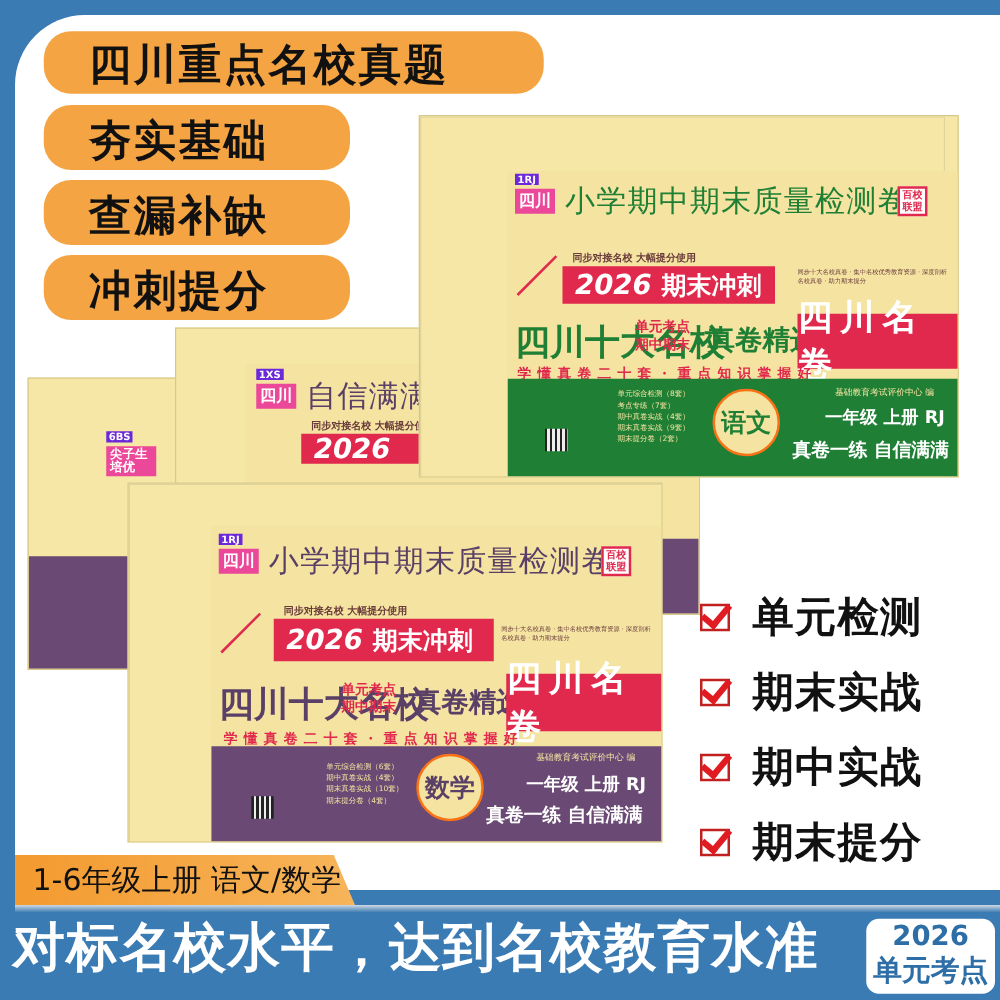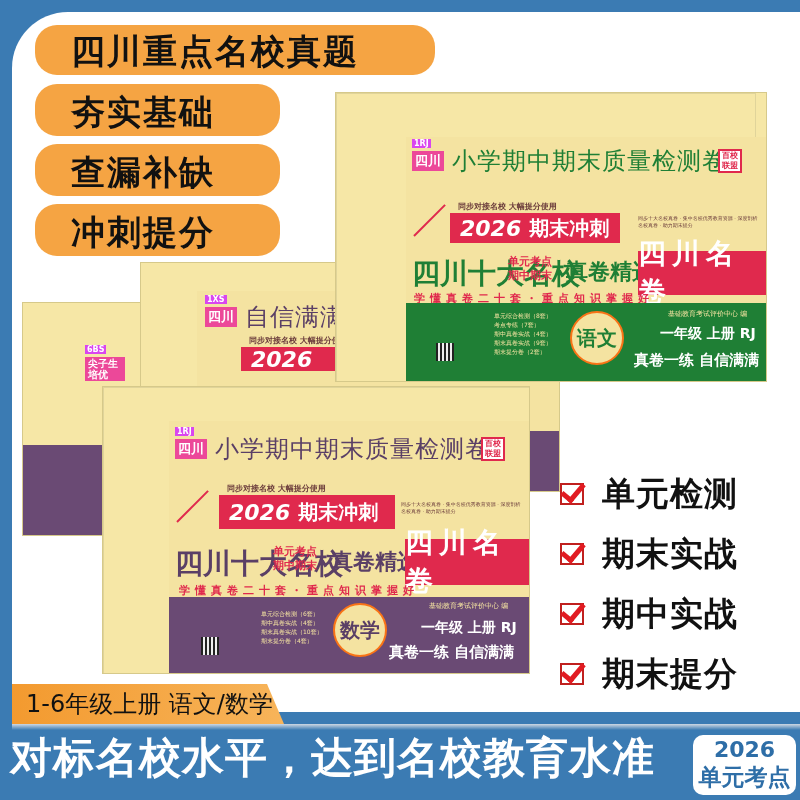--- a/index.html
+++ b/index.html
@@ -11,21 +11,21 @@
 .p2{top:84px;width:245px;height:52px;font-size:34px}
 .p3{top:144px;width:245px;height:52px;font-size:34px}
 .p4{top:204px;width:245px;height:52px;font-size:34px}
 
 .book{position:absolute;overflow:hidden;border:1px solid #d6c98a}
 .stack{position:absolute;border:1px solid #e0d49a;background:#f6e7a6}
 .cover{position:absolute;background:#f4e3a1;overflow:hidden}
 .green .bottom{background:#1f7f35}
 .purple .bottom{background:#6a4a74}
 .bottom{position:absolute;left:0;right:0;bottom:0}
-.code{position:absolute;background:#d946ef;color:#fff;font-weight:bold;font-size:8px;padding:0 2px}
+.code{position:absolute;background:#6d28d9;color:#fff;font-weight:bold;font-size:8px;padding:0 2px}
 .sc{position:absolute;background:#ec4899;color:#fff;font-weight:bold;font-size:13px;padding:1px 3px}
 .title{position:absolute;font-size:24px;letter-spacing:1px;white-space:nowrap}
 .green .title{color:#1f7f35}
 .purple .title{color:#5a3f66}
 .badge{position:absolute;width:24px;height:24px;border:2px solid #e0294d;color:#e0294d;font-size:8px;line-height:10px;text-align:center;background:#fff;font-weight:bold}
 .sub{position:absolute;font-size:8px;color:#6a3b3b;font-weight:bold}
 .year-box{position:absolute;background:#e0294d;color:#fff;font-weight:bold;font-style:italic;display:flex;align-items:center}
 .year-box .y{font-size:22px;margin-right:8px;color:#fff}
 .year-box .t{font-size:20px;font-style:normal}
 .big{position:absolute;font-size:28px;font-weight:bold;white-space:nowrap}

